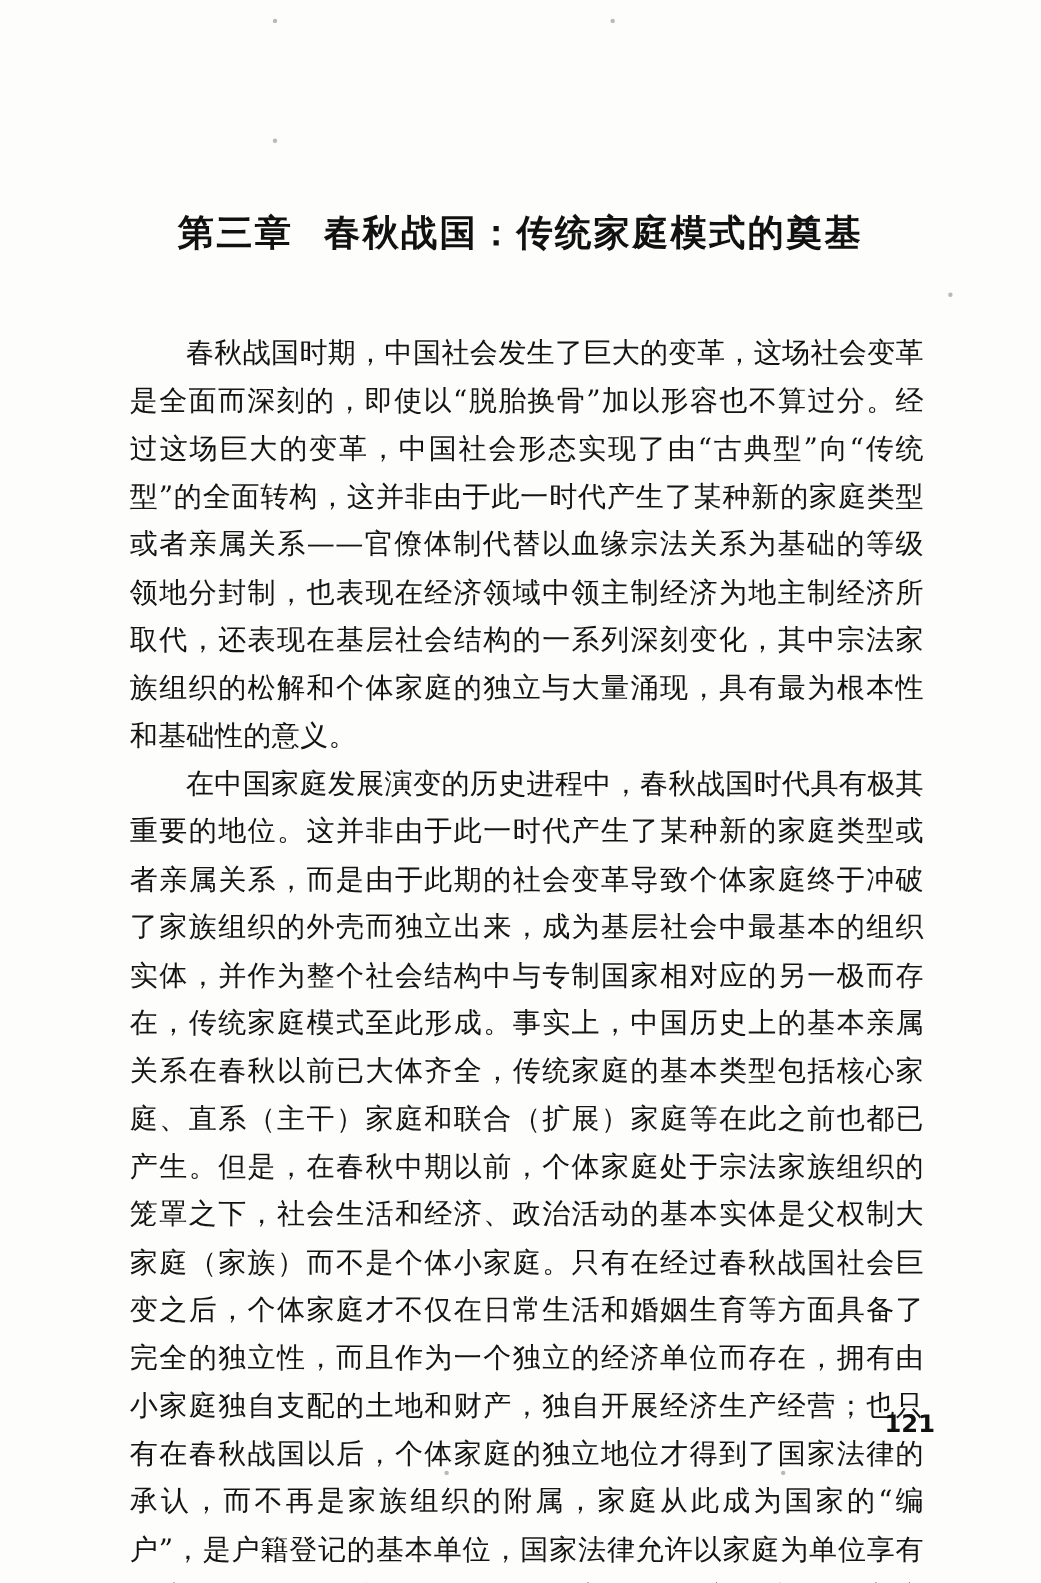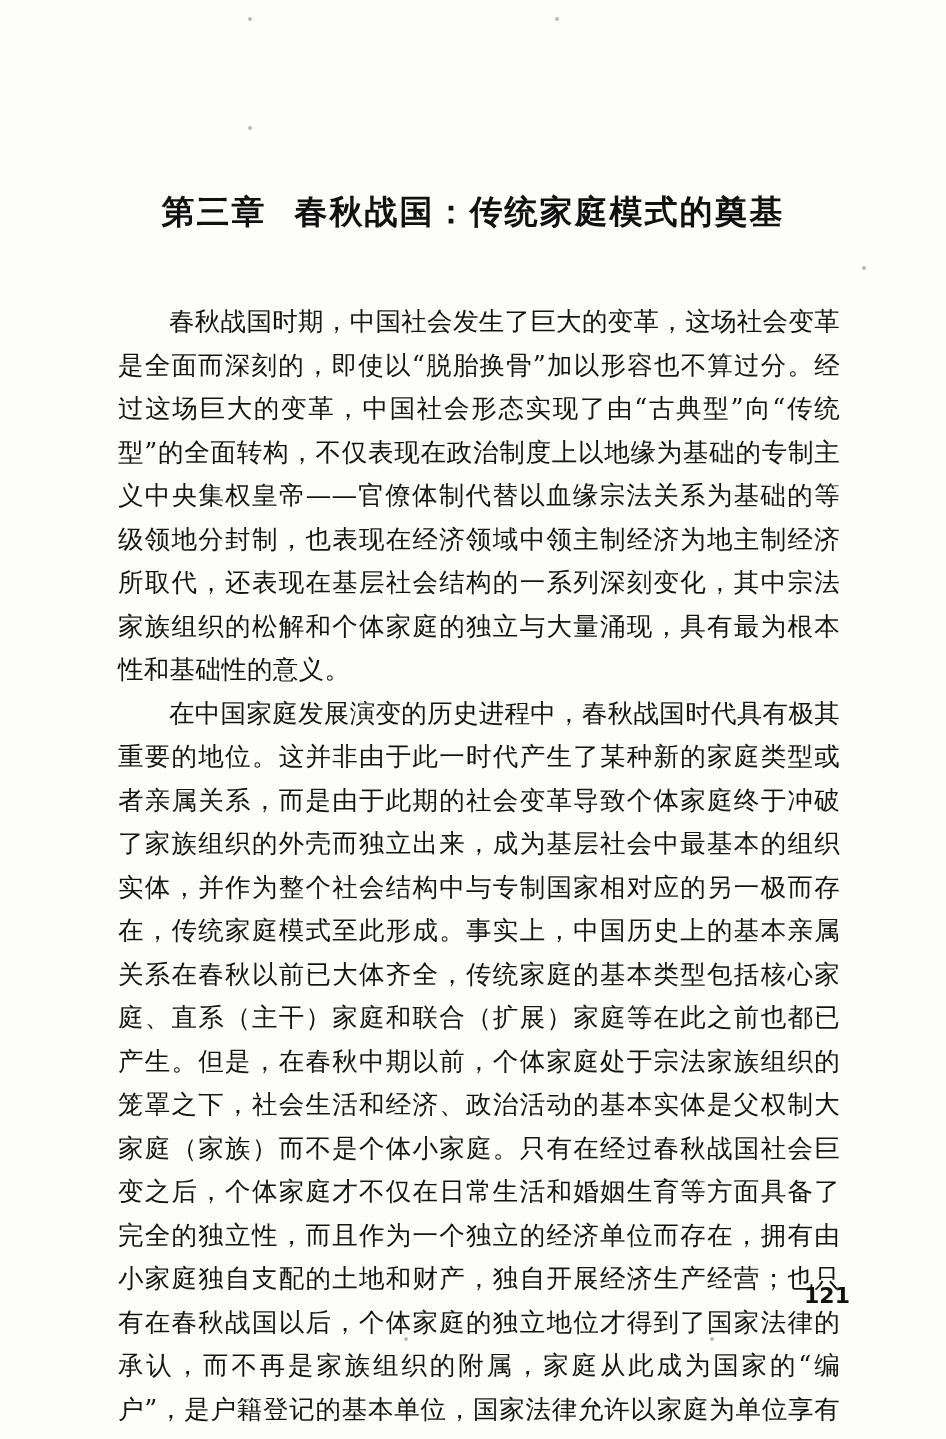--- a/index.html
+++ b/index.html
@@ -91,19 +91,19 @@
   <span class="speck s3"></span>
   <span class="speck s4"></span>
   <span class="speck s5"></span>
   <span class="speck s6"></span>
 
   <h1 class="chapter-title">
     <span>第三章</span><span class="gap"></span><span>春秋战国：传统家庭模式的奠基</span>
   </h1>
 
   <div class="body-text">
-    <p>春秋战国时期，中国社会发生了巨大的变革，这场社会变革是全面而深刻的，即使以“脱胎换骨”加以形容也不算过分。经过这场巨大的变革，中国社会形态实现了由“古典型”向“传统型”的全面转构，不仅表现在政治制度上以地缘为基础的专制主义中央集权皇帝——官僚体制代替以血缘宗法关系为基础的等级领地分封制，也表现在经济领域中领主制经济为地主制经济所取代，还表现在基层社会结构的一系列深刻变化，其中宗法家族组织的松解和个体家庭的独立与大量涌现，具有最为根本性和基础性的意义。</p>
+    <p>春秋战国时期，中国社会发生了巨大的变革，这场社会变革是全面而深刻的，即使以“脱胎换骨”加以形容也不算过分。经过这场巨大的变革，中国社会形态实现了由“古典型”向“传统型”的全面转构，这并非由于此一时代产生了某种新的家庭类型或者亲属关系——官僚体制代替以血缘宗法关系为基础的等级领地分封制，也表现在经济领域中领主制经济为地主制经济所取代，还表现在基层社会结构的一系列深刻变化，其中宗法家族组织的松解和个体家庭的独立与大量涌现，具有最为根本性和基础性的意义。</p>
     <p>在中国家庭发展演变的历史进程中，春秋战国时代具有极其重要的地位。这并非由于此一时代产生了某种新的家庭类型或者亲属关系，而是由于此期的社会变革导致个体家庭终于冲破了家族组织的外壳而独立出来，成为基层社会中最基本的组织实体，并作为整个社会结构中与专制国家相对应的另一极而存在，传统家庭模式至此形成。事实上，中国历史上的基本亲属关系在春秋以前已大体齐全，传统家庭的基本类型包括核心家庭、直系（主干）家庭和联合（扩展）家庭等在此之前也都已产生。但是，在春秋中期以前，个体家庭处于宗法家族组织的笼罩之下，社会生活和经济、政治活动的基本实体是父权制大家庭（家族）而不是个体小家庭。只有在经过春秋战国社会巨变之后，个体家庭才不仅在日常生活和婚姻生育等方面具备了完全的独立性，而且作为一个独立的经济单位而存在，拥有由小家庭独自支配的土地和财产，独自开展经济生产经营；也只有在春秋战国以后，个体家庭的独立地位才得到了国家法律的承认，而不再是家族组织的附属，家庭从此成为国家的“编户”，是户籍登记的基本单位，国家法律允许以家庭为单位享有一定的土地占有和使用权，另一方面也规定了必须以家庭（户）为单位而承担种种赋役义务。正是伴随着春秋战国时代数个世纪的社会变迁，个体家庭大量涌现，并确立了其作为社会的基本细胞在亲属组织、经济生产、人口生育和日常生活中的主体地位。自此之后的两千余年中，中国家庭的形态、结构和生活内容虽因社会变动而不断发生某些变化，却始终保持着在这一时代所形成的若干基本历史特征。</p>
   </div>
 
   <div class="page-number">121</div>
 
 </div>
 
 </body></html>

